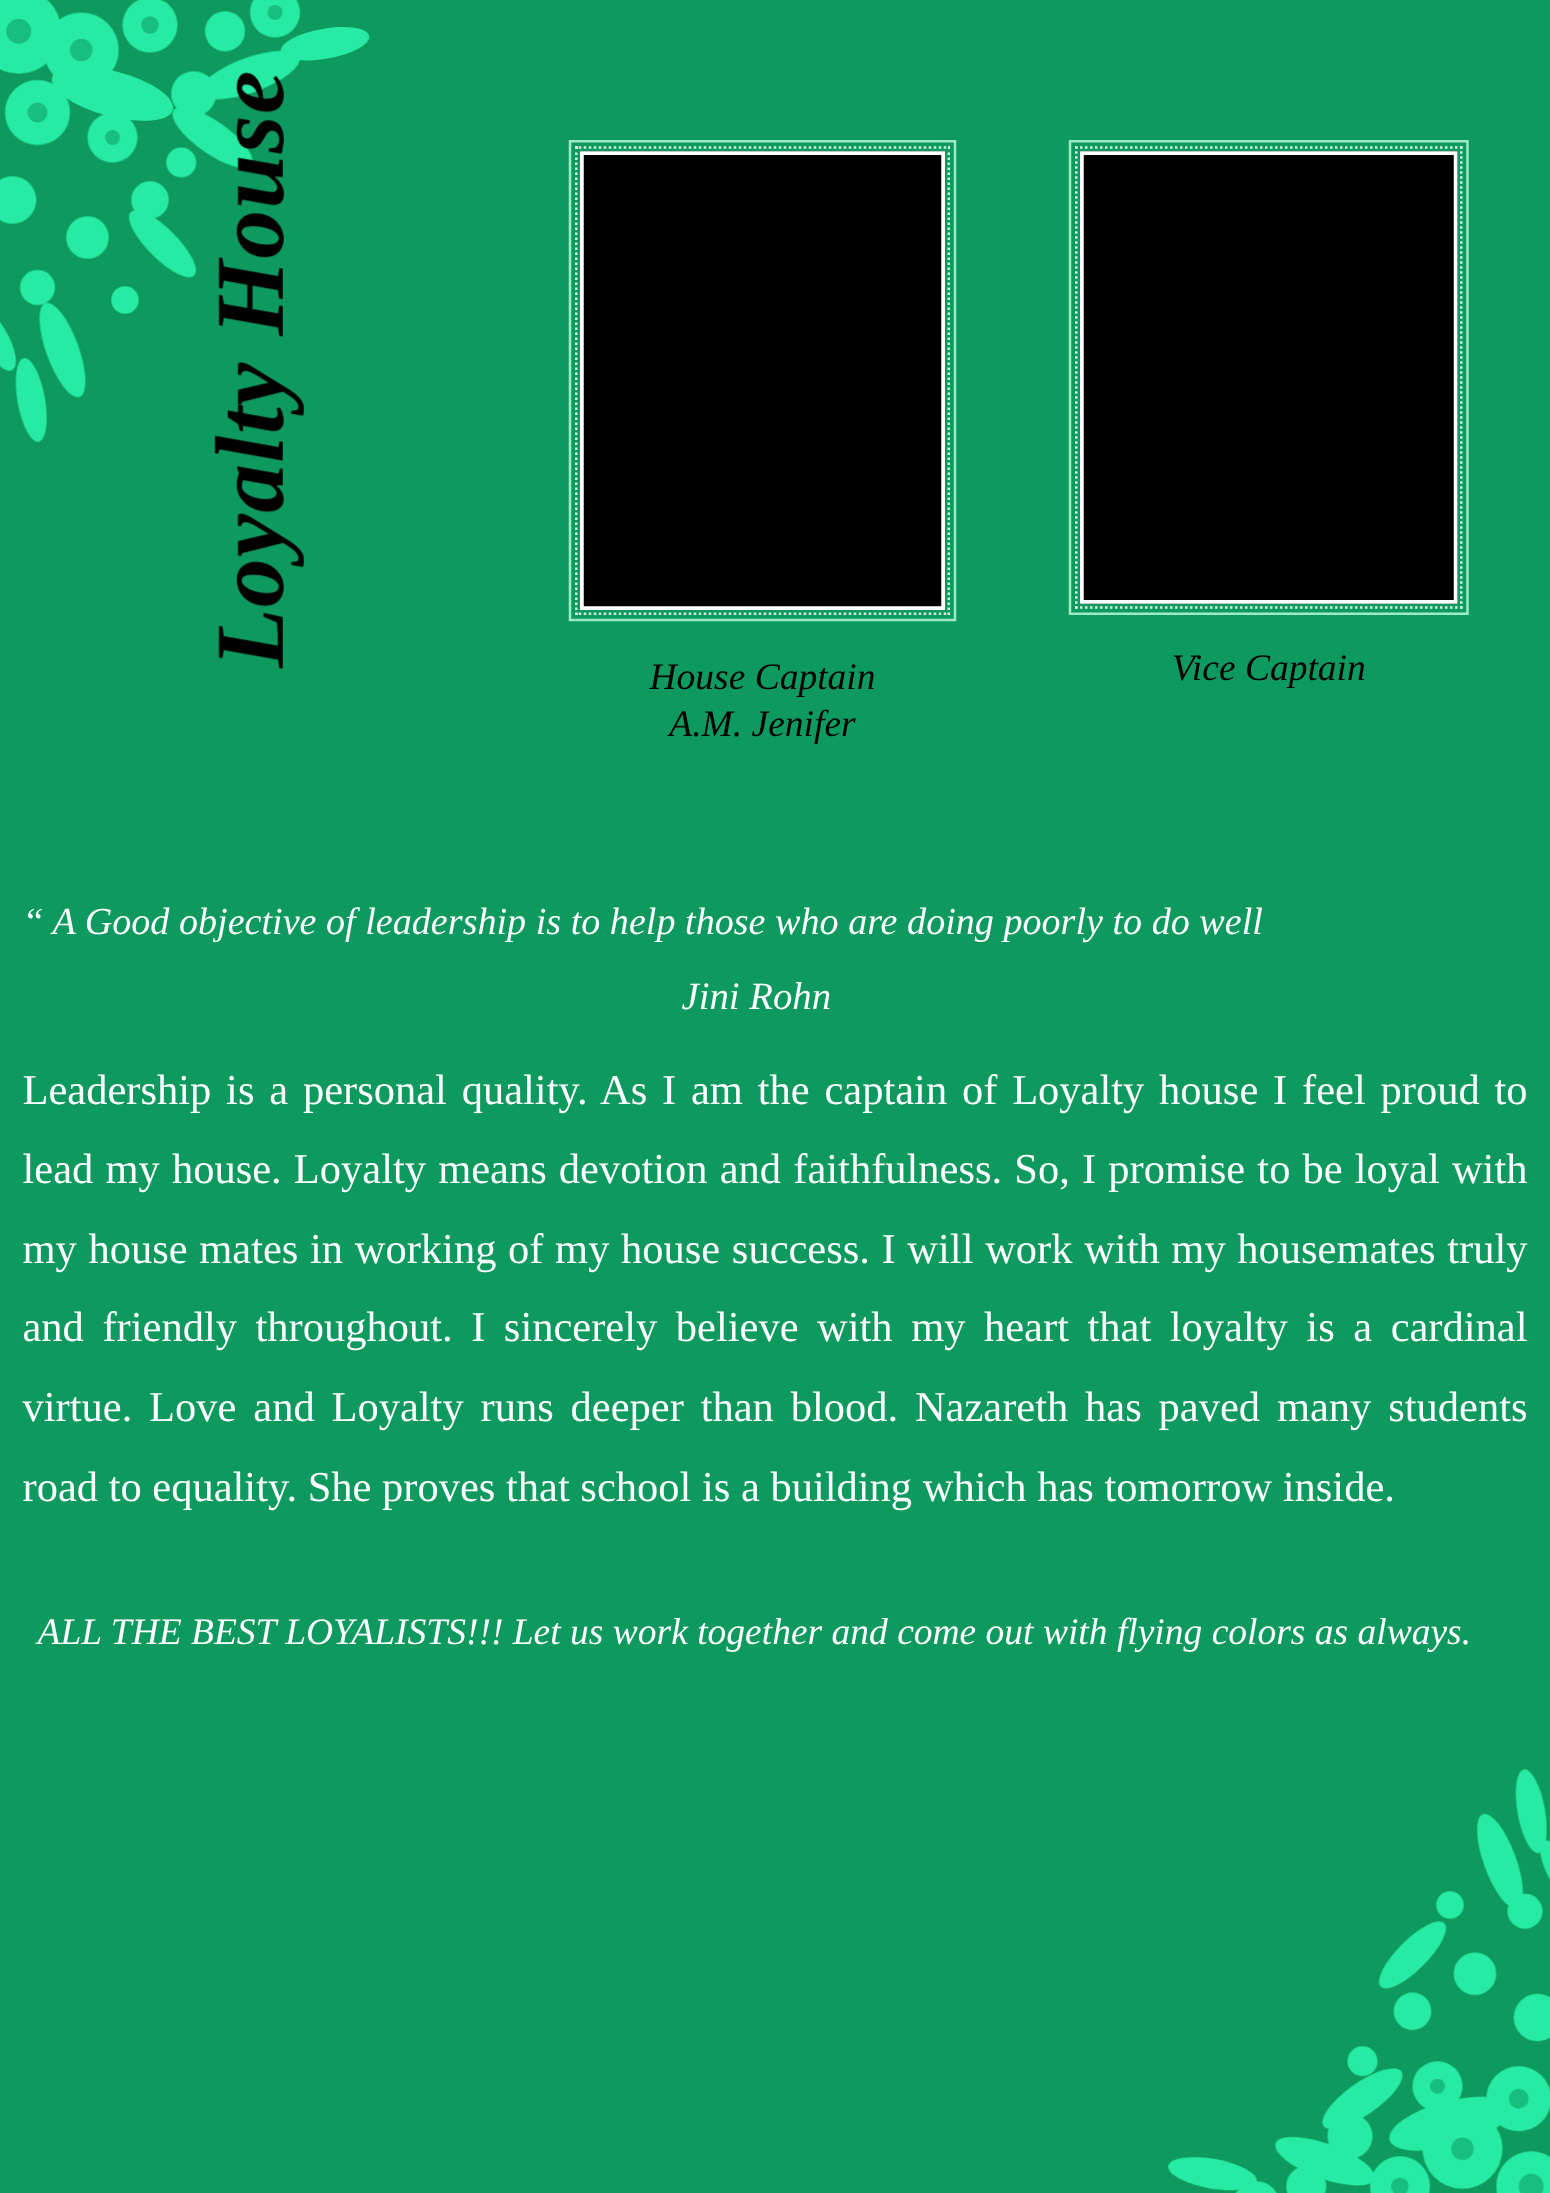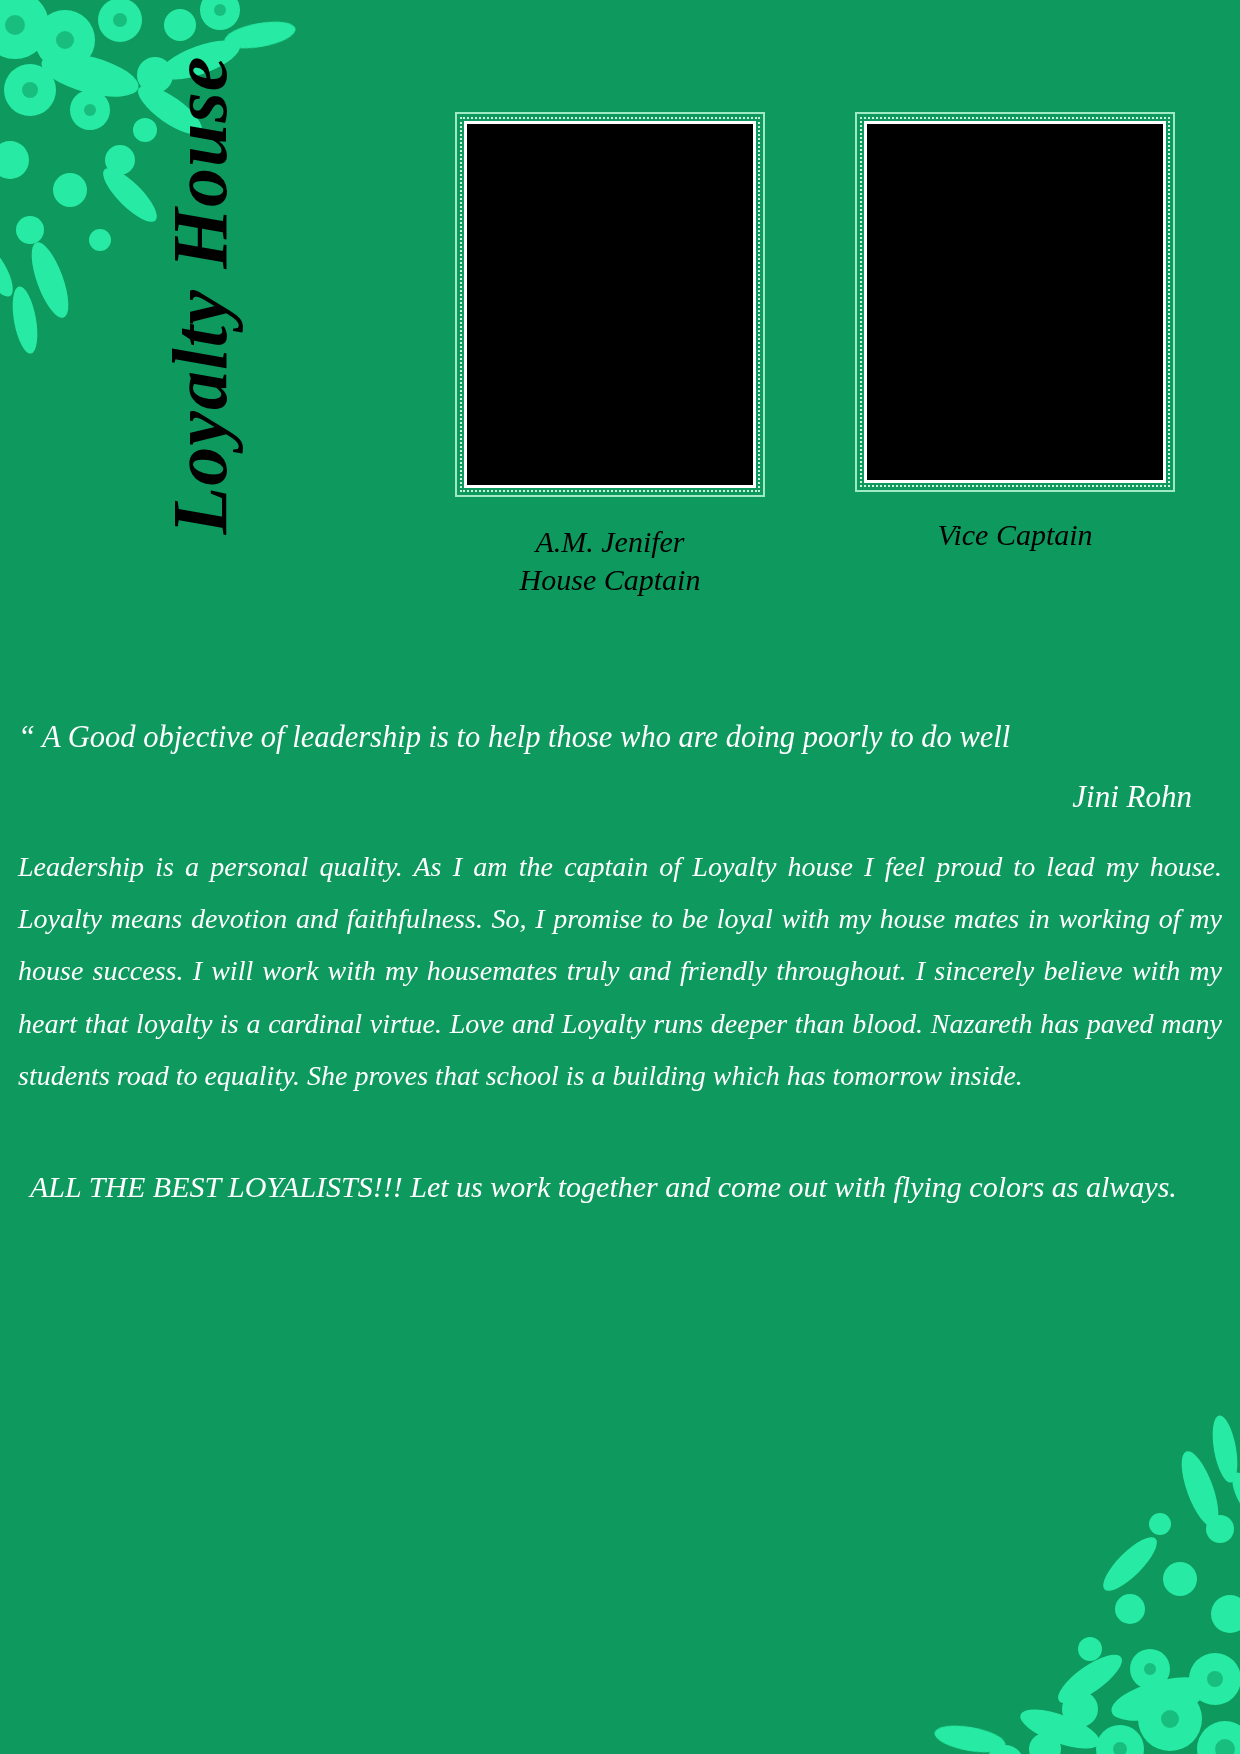--- a/index.html
+++ b/index.html
@@ -109,32 +109,31 @@
     font-family: "Liberation Serif", serif;
     font-style: italic;
     font-size: 30.5px;
     line-height: 1.5;
     text-indent: 0;
   }
   .quote .ln2 { display: block; padding-left: 18px; }
 
   .attribution {
     margin-top: 18px;
-    text-align: right;
+    text-align: center;
     padding-right: 30px;
     font-family: "Liberation Serif", serif;
     font-style: italic;
     font-size: 31px;
   }
 
   .body-text {
     margin-top: 26px;
     font-family: "Liberation Serif", serif;
-    font-style: italic;
-    font-size: 28px;
+    font-size: 34px;
     line-height: 1.87;
     text-align: justify;
     text-justify: inter-word;
   }
 
   .closing {
     margin-top: 56px;
     font-family: "Liberation Serif", serif;
     font-style: italic;
     font-size: 30px;
@@ -224,22 +223,22 @@
 
   <div class="title-vertical">Loyalty House</div>
 
   <div class="photos">
 
     <div class="photo-block left">
       <div class="frame frame-a">
         <div class="frame-inner"></div>
       </div>
       <div class="caption">
+        <div>House Captain</div>
         <div>A.M. Jenifer</div>
-        <div>House Captain</div>
       </div>
     </div>
 
     <div class="photo-block right">
       <div class="frame frame-b">
         <div class="frame-inner"></div>
       </div>
       <div class="caption vice">
         <div>Vice Captain</div>
       </div>

